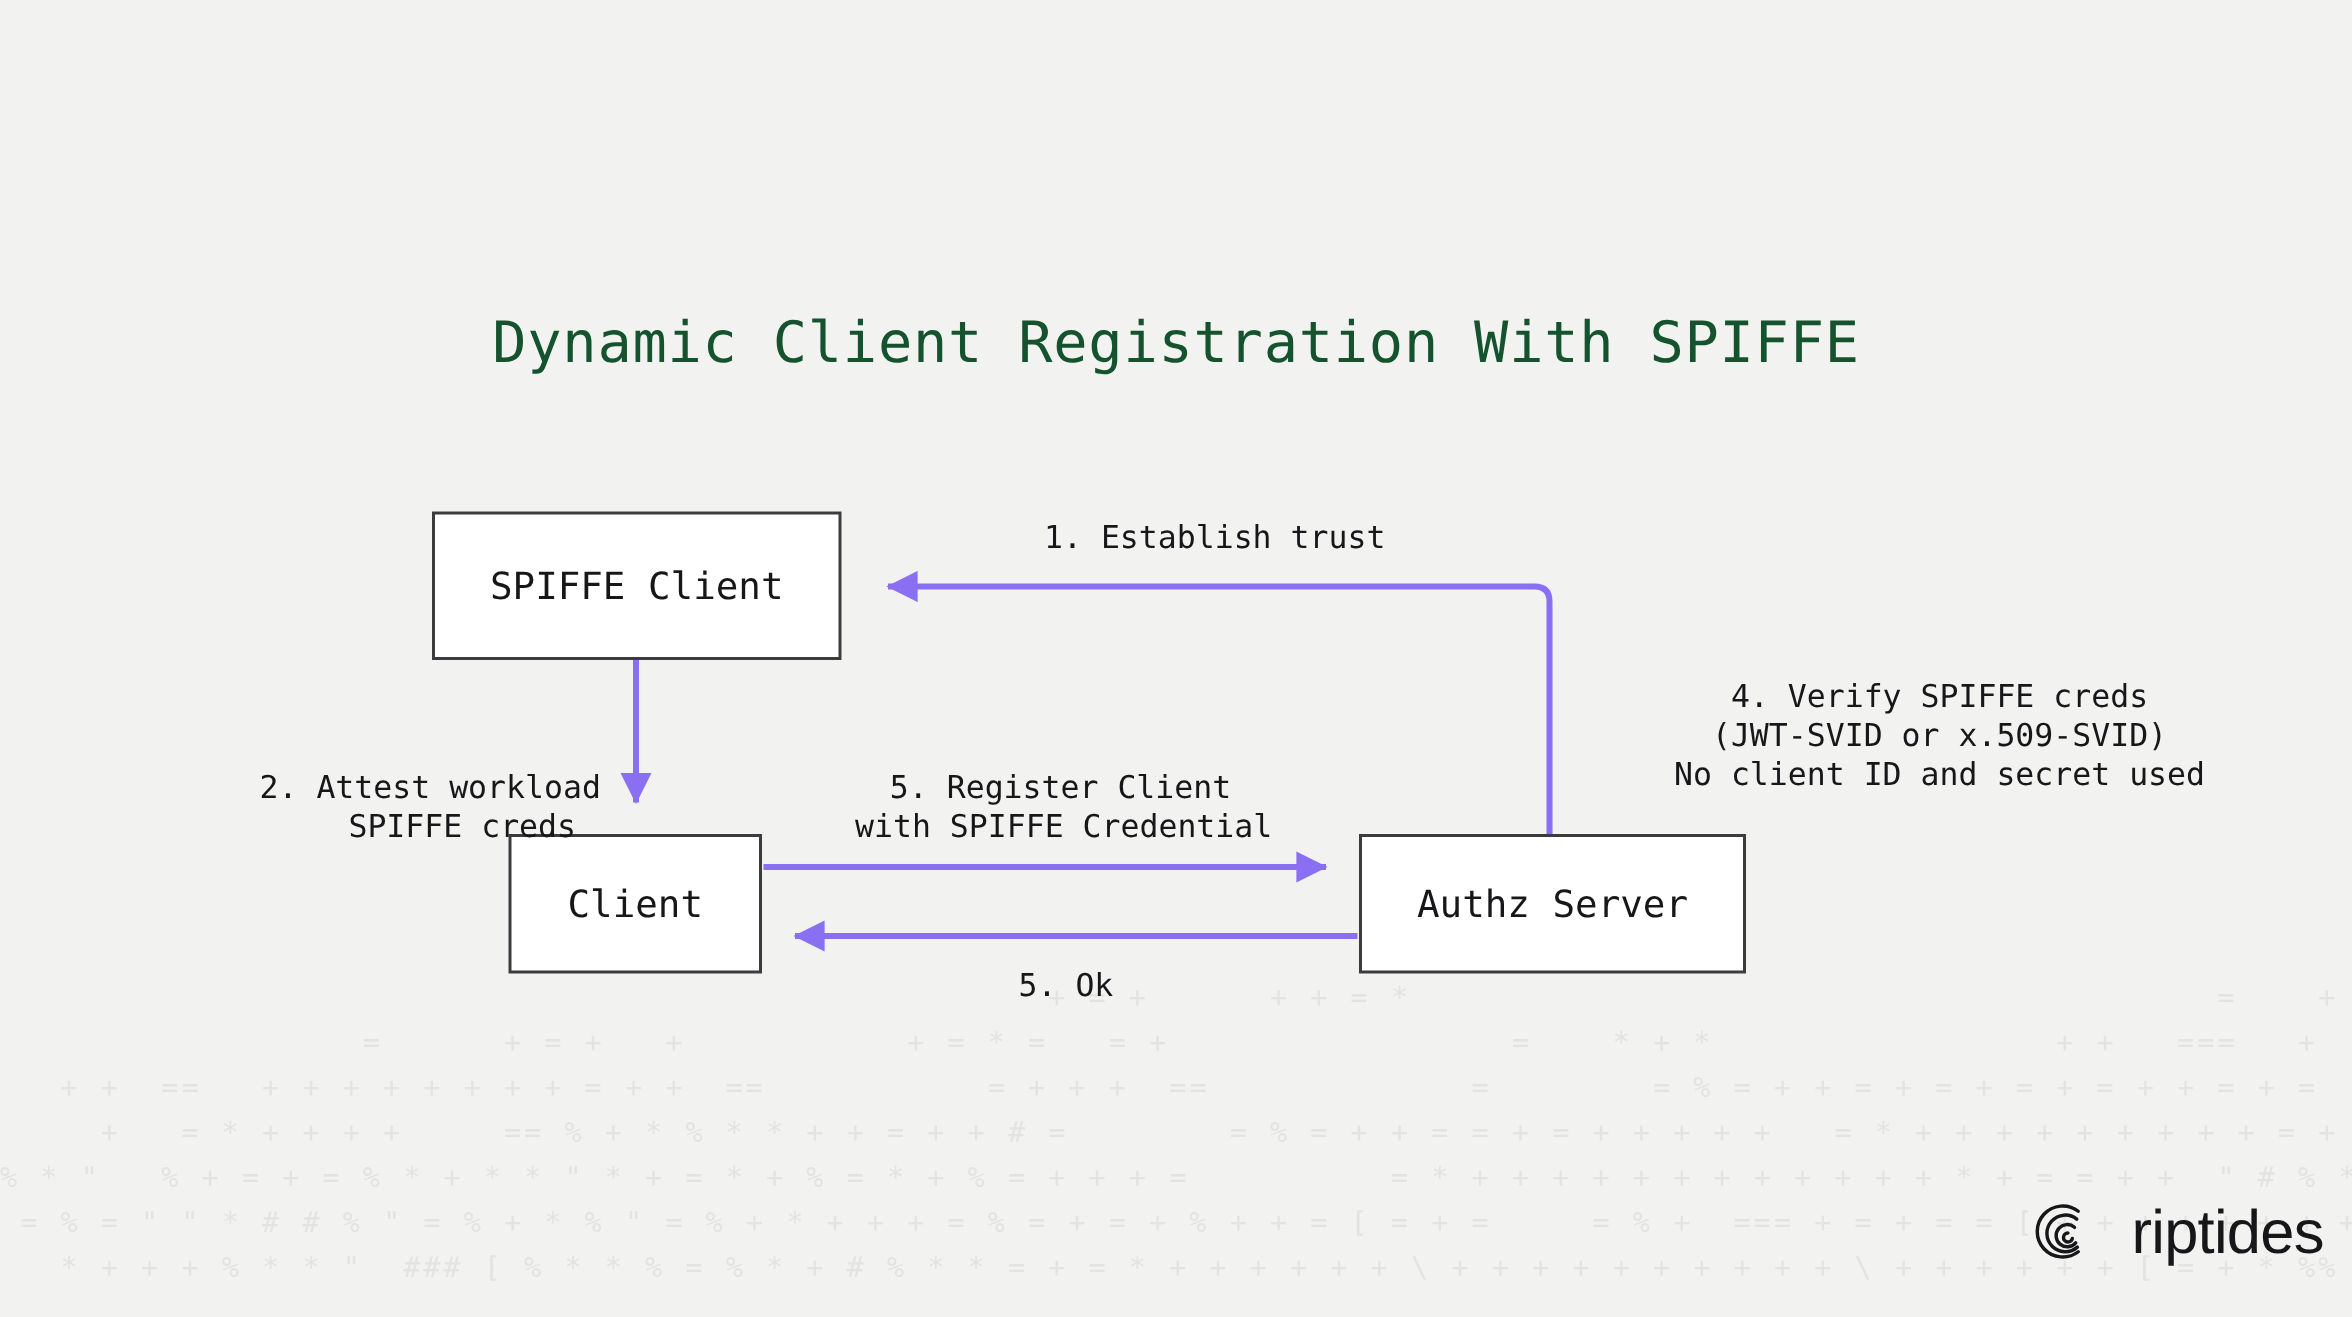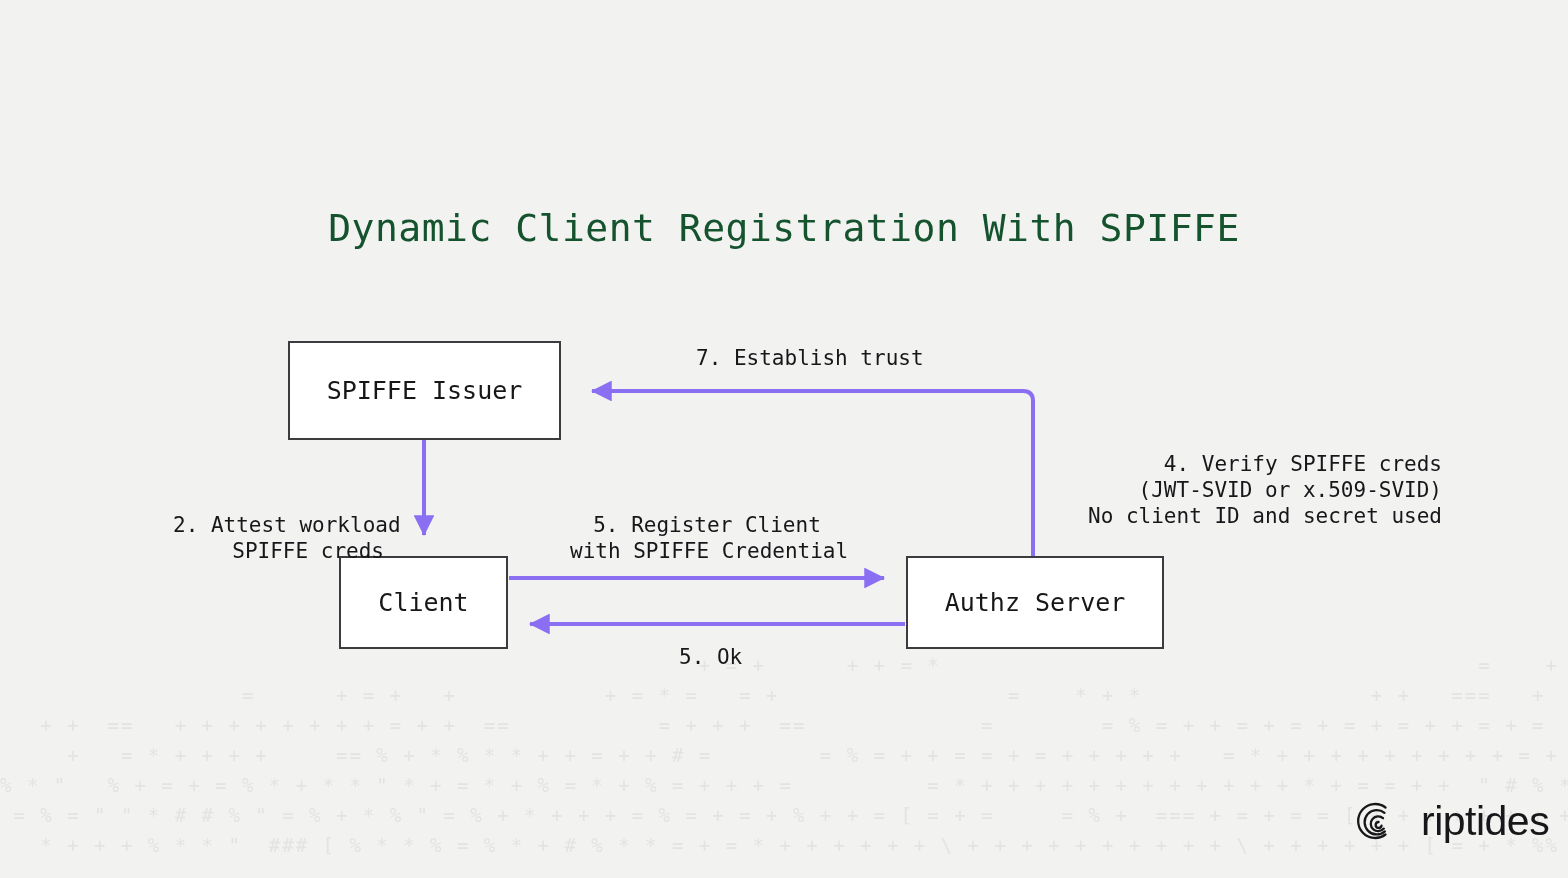--- a/index.html
+++ b/index.html
@@ -86,21 +86,21 @@
     position: absolute;
     font-family: "DejaVu Sans Mono", "Liberation Mono", monospace;
     font-size: 21px;
     line-height: 26px;
     color: #17171a;
     white-space: pre;
   }
   #label-1 { left: 696px; top: 345px; text-align: left; }
   #label-2 { left: 173px; top: 472px; text-align: right; width: 211px; margin-top: 40px; }
   #label-3 { left: 570px; top: 512px; text-align: center; width: 274px; }
-  #label-4 { left: 1088px; top: 451px; text-align: right; }
+  #label-4 { left: 1116px; top: 451px; text-align: center; }
   #label-5 { left: 679px; top: 644px; text-align: right; }
 
   
   #riptides-logo {
     position: absolute;
     left: 1351px;
     top: 798px;
     display: flex;
     align-items: center;
     gap: 24px;
@@ -149,32 +149,32 @@
     </g>
 
     <g>
       <path d="M 905 624 L 530 624" fill="none" stroke="#8b6ff2" stroke-width="4" marker-end="url(#arrow-left)"></path>
     </g>
   </svg>
 
   <div id="page-title">Dynamic Client Registration With SPIFFE</div>
 
   <div class="node-box" id="node-spiffe-issuer">
-    <span class="node-label">SPIFFE Issuer</span>
+    <span class="node-label">SPIFFE Client</span>
   </div>
 
   <div class="node-box" id="node-client">
     <span class="node-label">Client</span>
   </div>
 
   <div class="node-box" id="node-authz-server">
     <span class="node-label">Authz Server</span>
   </div>
 
-  <div class="edge-label" id="label-1">7. Establish trust</div>
+  <div class="edge-label" id="label-1">1. Establish trust</div>
   <div class="edge-label" id="label-2">2. Attest workload
 SPIFFE creds</div>
   <div class="edge-label" id="label-3">5. Register Client
 with SPIFFE Credential</div>
   <div class="edge-label" id="label-4">4. Verify SPIFFE creds
 (JWT-SVID or x.509-SVID)
 No client ID and secret used</div>
   <div class="edge-label" id="label-5">5. Ok</div>
 
   <div id="riptides-logo">

